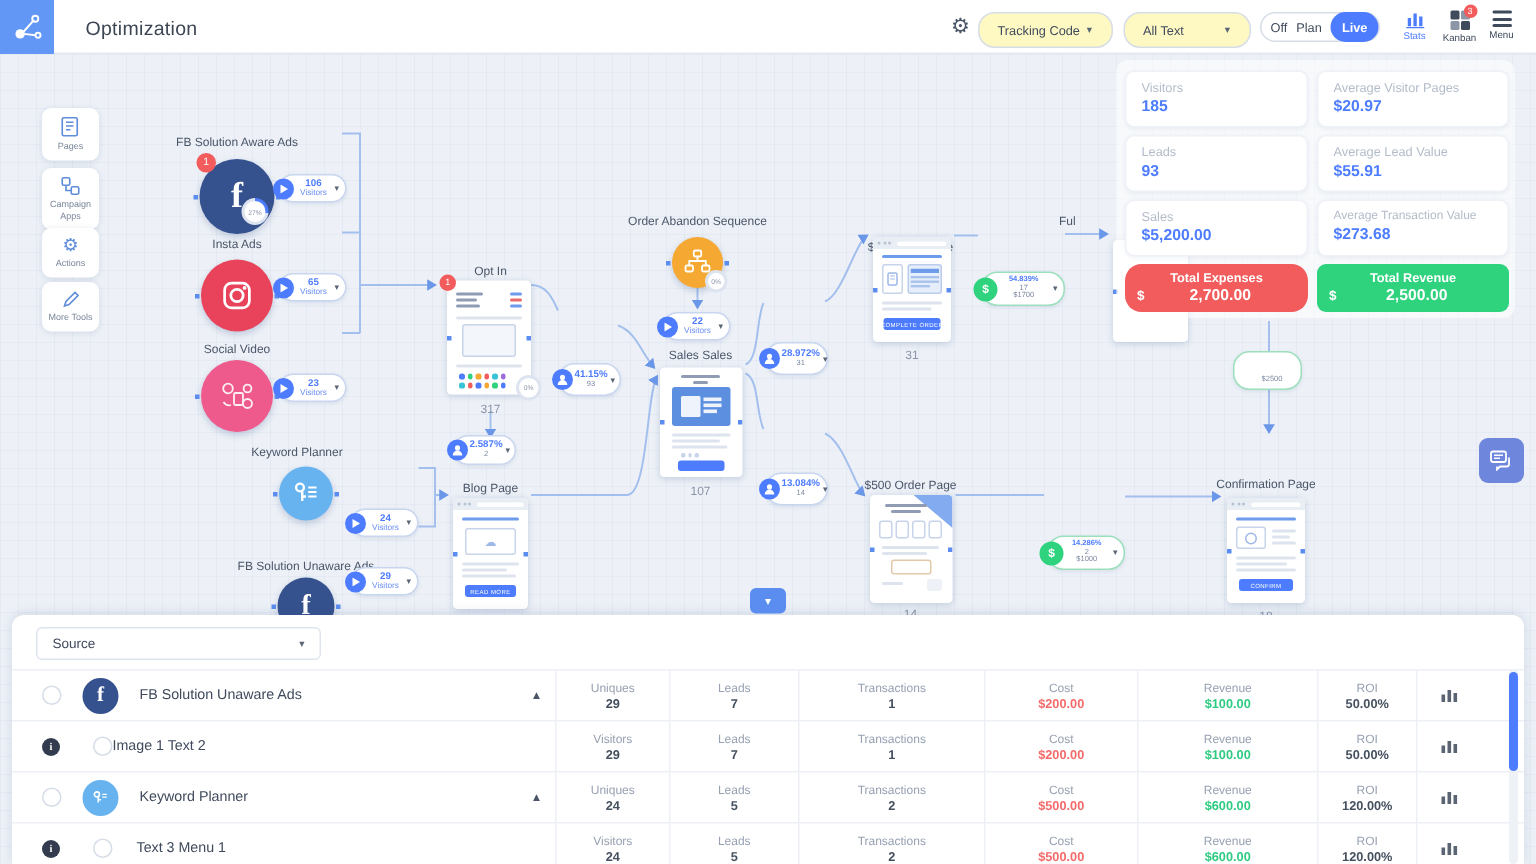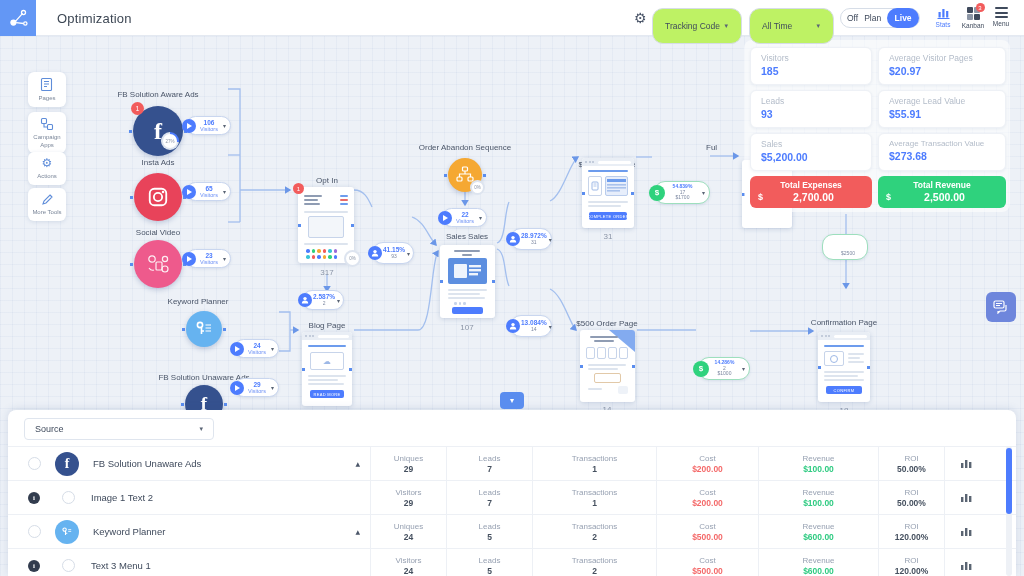--- a/index.html
+++ b/index.html
@@ -2,21 +2,21 @@
 <html><head>
 <meta charset="utf-8">
 <style>
   * { margin:0; padding:0; box-sizing:border-box; }
   html,body { width:1024px; height:576px; overflow:hidden; font-family:"Liberation Sans",sans-serif; background:#edf1f7; }
 
   
   #topbar { position:absolute; left:0; top:0; width:1024px; height:36px; background:#fff; border-bottom:1px solid #e4e9f1; z-index:30; }
   #logo { position:absolute; left:0; top:0; width:36px; height:36px; background:#6397f5; display:flex; align-items:center; justify-content:center; }
   #app-title { position:absolute; left:57px; top:11px; font-size:13px; color:#3d4754; font-weight:500; letter-spacing:.2px; }
-  .tb-pill { position:absolute; top:8px; height:36px; border:1px solid #d6dde7; border-radius:11px; background:#bef264; display:flex; align-items:center; padding:0 13px 0 12px; font-size:8.5px; color:#3f4a5c; }
+  .tb-pill { position:absolute; top:8px; height:24px; border:1px solid #d6dde7; border-radius:11px; background:#fef9c3; display:flex; align-items:center; padding:0 13px 0 12px; font-size:8.5px; color:#3f4a5c; }
   .tb-pill .caret { margin-left:auto; }
   .caret { font-family:"DejaVu Sans",sans-serif; font-size:7px; color:#5a6575; }
   #gear { position:absolute; left:634px; top:9px; font-family:"DejaVu Sans",sans-serif; font-size:14px; color:#4a5568; line-height:18px; }
   #toggle { position:absolute; left:840px; top:8px; width:80px; height:20px; border:1px solid #d6dde7; border-radius:11px; background:#fff; display:flex; align-items:center; font-size:8.5px; color:#3f4a5c; }
   #toggle .opt { padding:0 6px; }
   #toggle .live { margin-left:auto; height:20px; width:34px; border-radius:11px; background:#4d7cfe; color:#fff; display:flex; align-items:center; justify-content:center; font-weight:bold; }
   .tb-nav { position:absolute; top:7px; width:30px; display:flex; flex-direction:column; align-items:center; gap:2px; }
   .tb-nav .lbl { font-size:6.5px; color:#3f4a5c; }
   .tb-nav.blue .lbl { color:#4d7cfe; }
   #kanban-grid { position:relative; width:13px; height:13px; display:grid; grid-template-columns:6px 6px; grid-template-rows:6px 6px; gap:1px; }
@@ -75,21 +75,21 @@
   #stats-header { position:absolute; left:744px; top:27px; width:266px; text-align:center; font-size:7px; color:#9aa5b5; opacity:.55; z-index:10; }
   #stats-bg { position:absolute; left:744px; top:40px; width:266px; height:172px; background:rgba(255,255,255,.55); border-radius:8px; z-index:9; }
   .stat-card { position:absolute; background:#fff; border:1px solid #eef1f6; border-radius:6px; box-shadow:0 1px 3px rgba(55,85,140,.08); padding:5px 0 0 10px; z-index:10; }
   .stat-card .lbl { font-size:8.5px; color:#b3bcc9; }
   .stat-card .val { font-size:10.5px; color:#4d7cfe; font-weight:bold; margin-top:2px; }
   .banner { position:absolute; border-radius:6px; color:#fff; z-index:10; padding-top:4px; }
   .banner .lbl { text-align:center; font-size:8.5px; font-weight:bold; }
   .banner .row { display:flex; align-items:center; padding:0 8px; margin-top:1px; }
   .banner .cur { font-size:9px; font-weight:bold; }
   .banner .val { flex:1; text-align:center; font-size:10.5px; font-weight:bold; }
-  .banner.red { background:#f25c5c; } .banner.green { background:#2fd27d; }
+  .banner.red { background:#f25c5c;border-radius:11px; } .banner.green { background:#2fd27d; }
 
   #chat-btn { position:absolute; left:986px; top:292px; width:30px; height:30px; border-radius:6px; background:#6e86dc; display:flex; align-items:center; justify-content:center; z-index:11; }
   #collapse-btn { position:absolute; left:500px; top:392px; width:24px; height:17px; border-radius:4px; background:#5a8def; color:#fff; display:flex; align-items:center; justify-content:center; z-index:21; }
   #collapse-btn .caret { color:#fff; font-size:8px; }
 
   
   #bottom-panel { position:absolute; left:8px; top:410px; width:1008px; height:166px; background:#fff; border-radius:8px 8px 0 0; box-shadow:0 -1px 8px rgba(55,85,140,.15); z-index:20; overflow:hidden; }
   #source-select { position:absolute; left:16px; top:8px; width:190px; height:22px; border:1px solid #dfe5ee; border-radius:4px; display:flex; align-items:center; padding:0 10px; font-size:9px; color:#3f4a5c; background:#fff; }
   #source-select .caret { margin-left:auto; }
   #search-box { position:absolute; left:832px; top:9px; width:162px; height:20px; border:1px solid #dfe5ee; border-radius:4px; display:flex; align-items:center; padding:0 8px; gap:5px; background:#fff; }
@@ -638,21 +638,21 @@
             <rect x="5" y="2" width="2.4" height="8" fill="#5a6472"></rect>
             <rect x="9" y="4" width="2.4" height="6" fill="#5a6472"></rect>
           </svg>
         </div>
     </div>
 
     <div class="trow">
       <div class="c-name">
         <span class="info-ic" style="margin-left:20px">i</span>
         <span class="radio" style="margin-left:22px"></span>
-        <span class="rname" style="margin-left:16px">Image 1 Text 2</span>
+        <span class="rname" style="">Image 1 Text 2</span>
       </div>
       <div class="ncell">
           <span class="cl">Visitors</span>
           <span class="cv">29</span>
         </div>
       <div class="ncell">
           <span class="cl">Leads</span>
           <span class="cv">7</span>
         </div>
       <div class="ncell">
@@ -782,21 +782,21 @@
       </g>
     </svg>
   </div>
   <div id="app-title">Optimization</div>
   <span id="gear">⚙</span>
   <div class="tb-pill" style="left:652px;width:90px">
     <span>Tracking Code</span>
     <span class="caret">▾</span>
   </div>
   <div class="tb-pill" style="left:749px;width:85px">
-    <span>All Time</span>
+    <span>All Text</span>
     <span class="caret">▾</span>
   </div>
   <div id="toggle">
     <span class="opt">Off</span>
     <span class="opt" style="padding-left:0">Plan</span>
     <span class="live">Live</span>
   </div>
   <div class="tb-nav blue" style="left:928px">
     <svg width="13" height="12" viewBox="0 0 13 12">
       <path d="M0.5 11.5 H12.5" stroke="#4d7cfe" stroke-width="1"></path>

